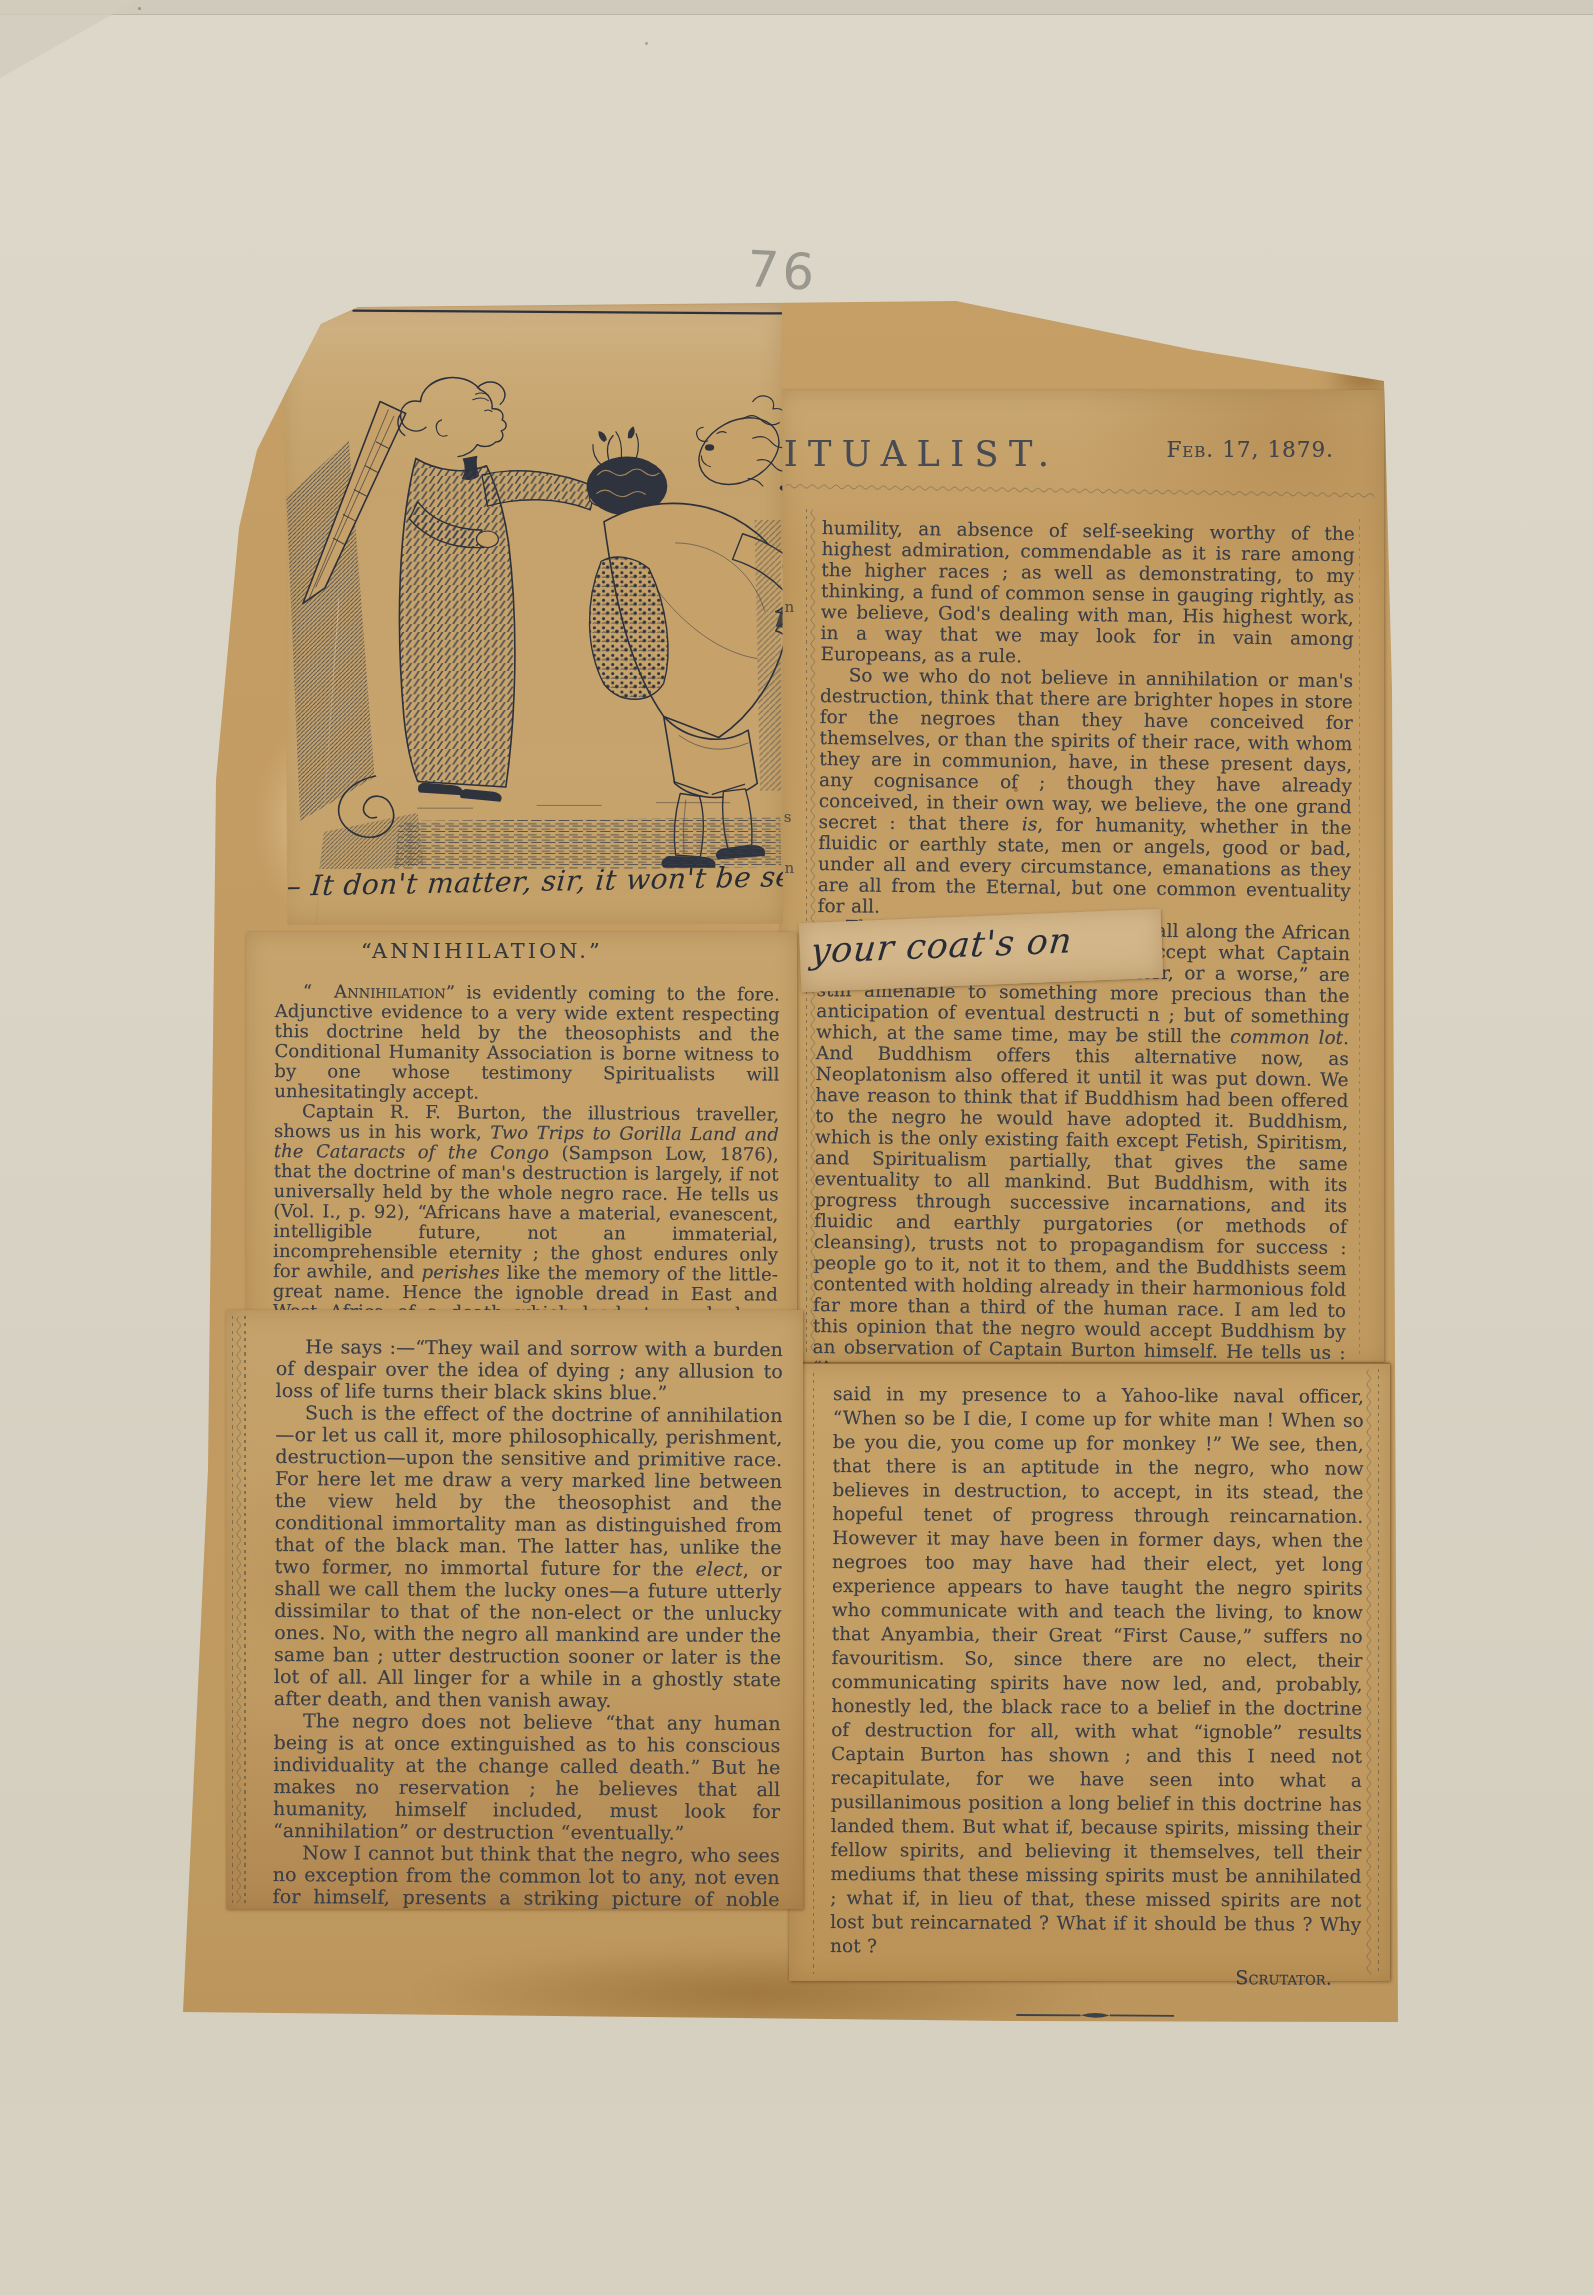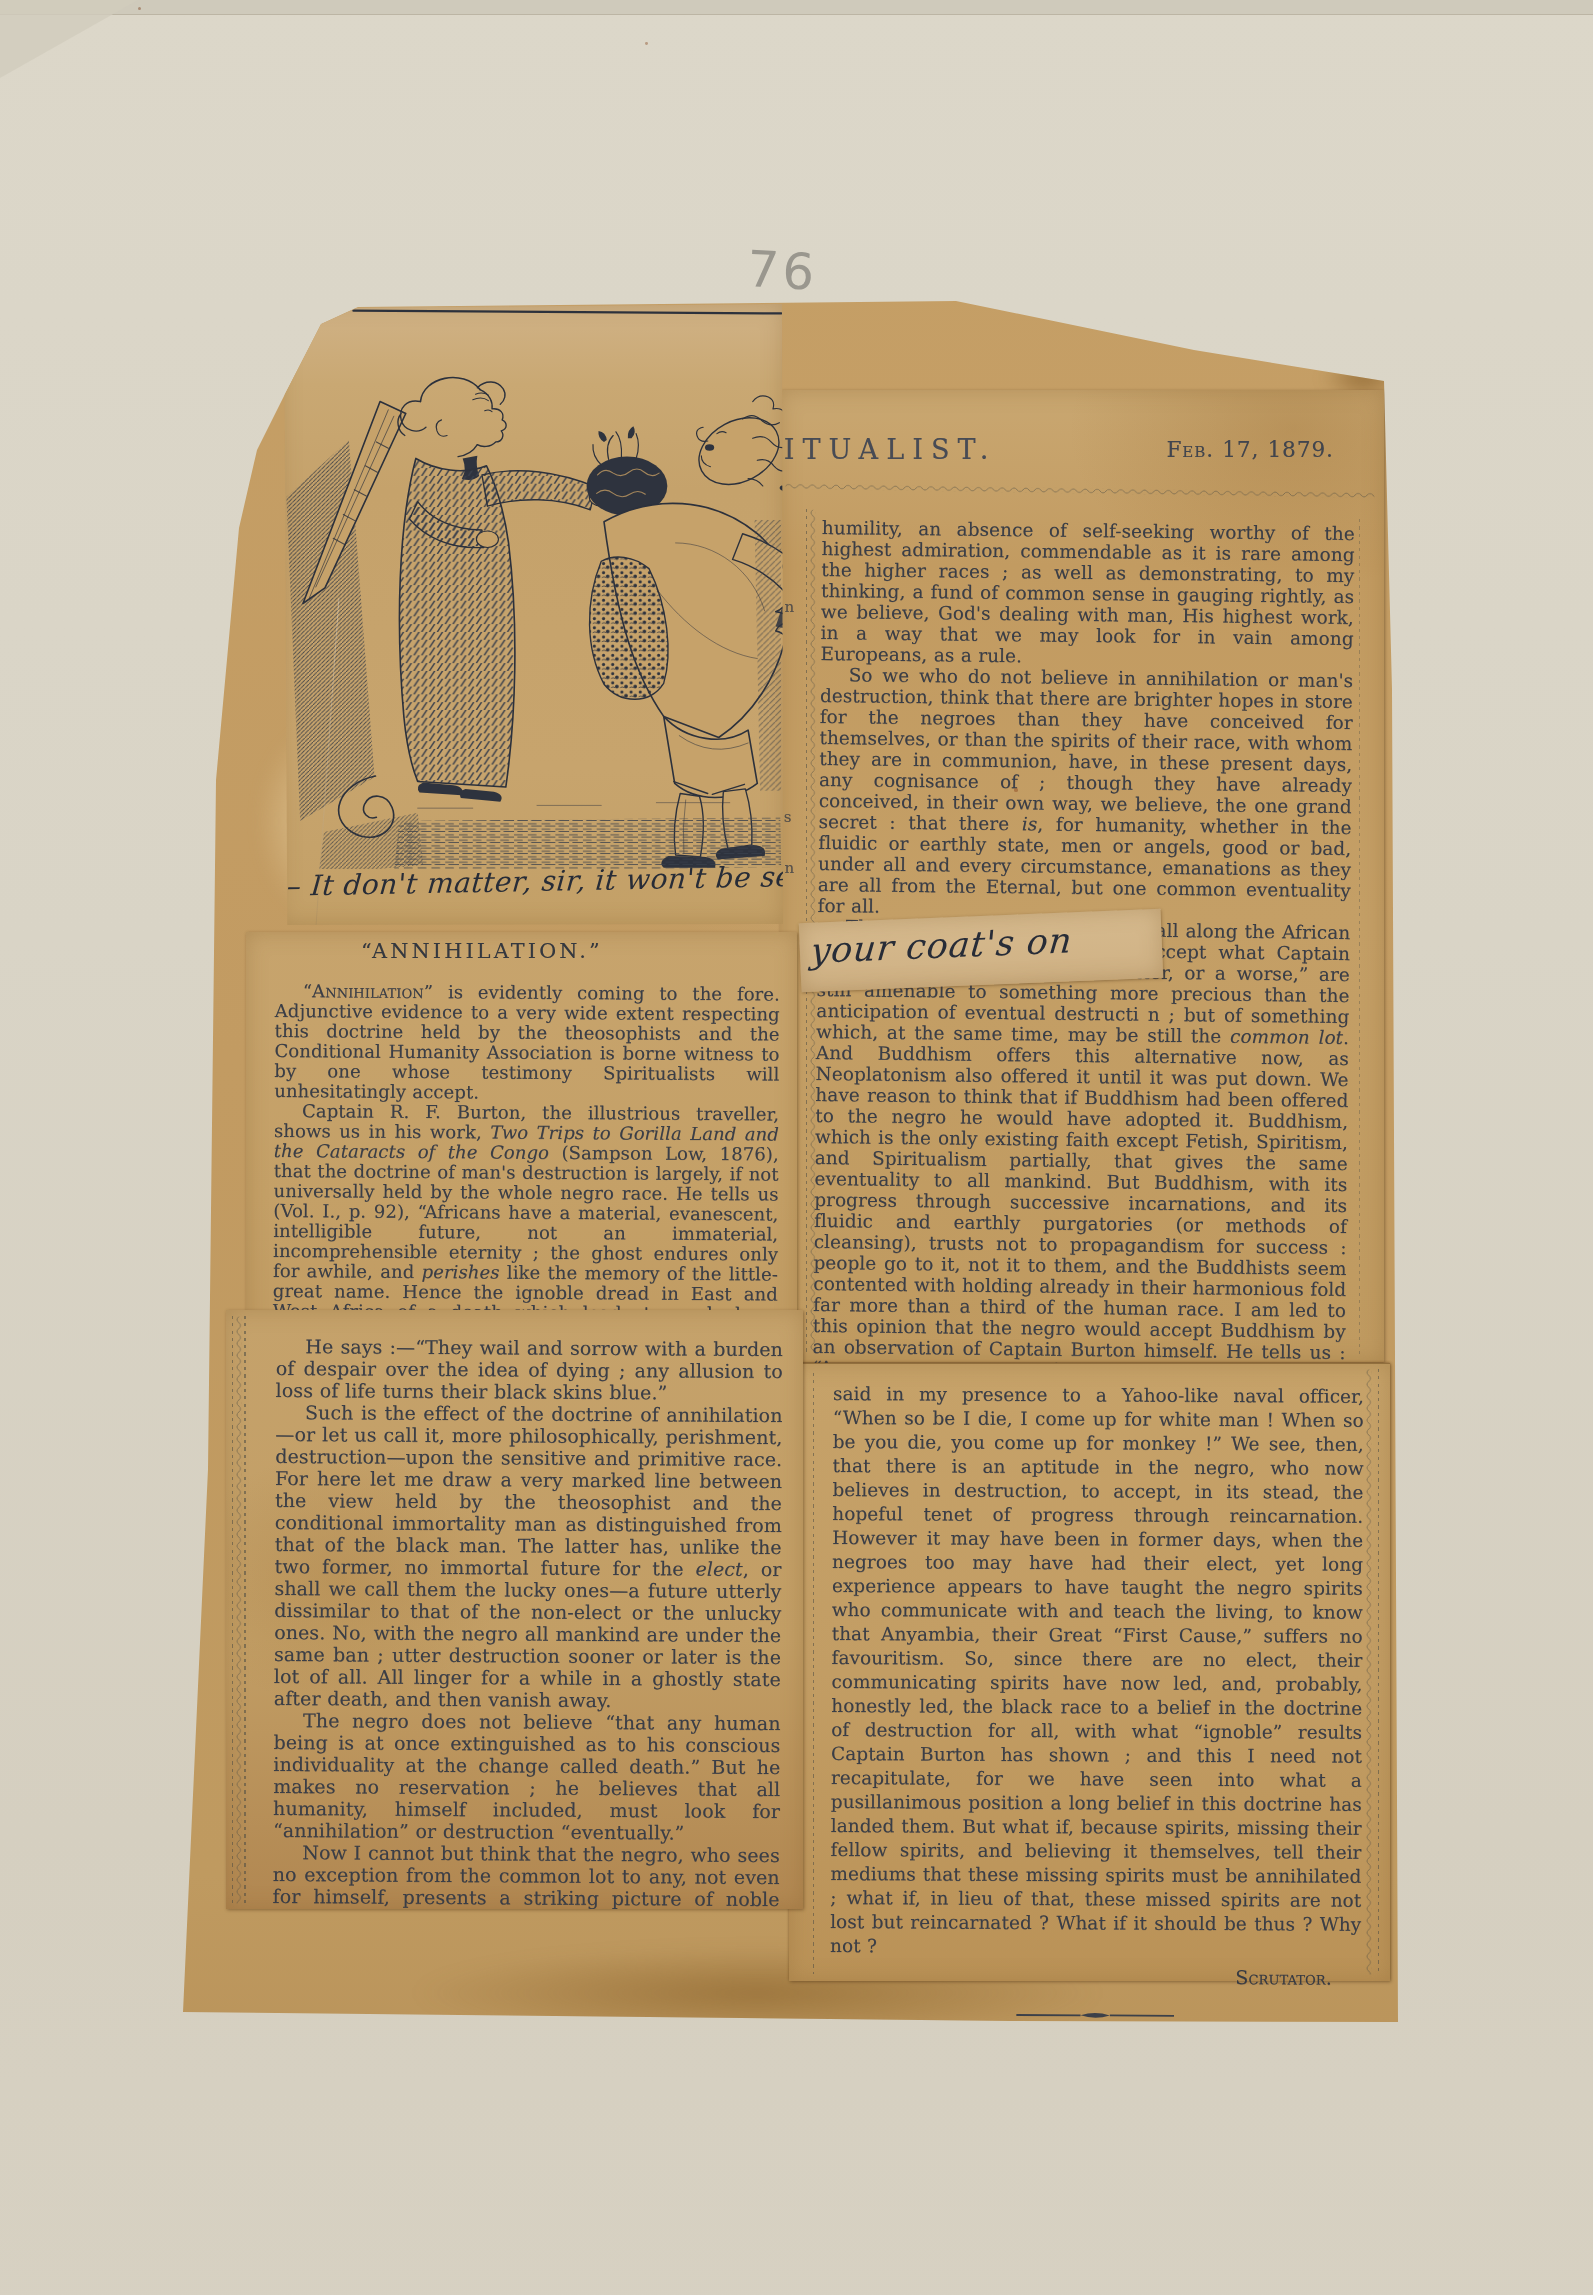--- a/index.html
+++ b/index.html
@@ -44,28 +44,28 @@
        linear-gradient(180deg,#c5a26b 0%,#c29e65 55%,#b18751 100%);}
   .slip{left:800px;top:916px;width:362px;height:69px;z-index:5;transform:rotate(-2.3deg);
      background:linear-gradient(180deg,#d6ba8e,#cfb184);}
   
   .news{color:#3a3e47;text-shadow:0.2px 0.3px 0.4px rgba(40,40,55,.35);letter-spacing:0.1px;word-spacing:0.5px;}
   .para{margin:0;text-align:justify;}
   .ind{text-indent:1.55em;}
   .flush{text-align-last:justify;}
   .ghost{opacity:.40;}
   .it{font-style:italic;}
-  .sc{font-variant:small-caps;}
+  .sc{font-variant:small-caps;margin-left:22px;}
   .r1-body{position:absolute;left:42px;top:127px;width:533px;font-size:18.4px;line-height:21px;transform:rotate(.65deg);transform-origin:0 0;}
   .r2-body{position:absolute;left:44px;top:18.4px;width:531px;font-size:18.4px;line-height:24px;transform:rotate(.3deg);transform-origin:0 0;}
   .lt-body{position:absolute;left:29px;top:49px;width:505px;font-size:18px;line-height:20px;transform:rotate(.4deg);transform-origin:0 0;}
   .lb-body{position:absolute;left:50px;top:25px;width:507px;font-size:19px;line-height:22px;transform:rotate(.35deg);transform-origin:0 0;}
   .headline{position:absolute;left:115px;top:7.3px;width:413px;text-align:left;font-size:20.7px;letter-spacing:3.2px;color:#34383f;text-shadow:0.2px 0.3px 0.5px rgba(40,40,55,.4);}
   .masthead{position:absolute;left:2.8px;top:44px;width:597px;height:37px;}
-  .mast-title{position:absolute;left:0.9px;top:0;font-size:27px;letter-spacing:.30em;color:#474b55;text-shadow:0.2px 0.4px 0.5px rgba(40,40,55,.35);}
+  .mast-title{position:absolute;left:0.9px;top:0;font-size:35px;letter-spacing:.30em;color:#474b55;text-shadow:0.2px 0.4px 0.5px rgba(40,40,55,.35);}
   .mast-date{position:absolute;right:46px;top:2.8px;font-size:21.6px;font-variant:small-caps;color:#41454e;letter-spacing:0.9px;}
   .sig-row{text-align:right;padding-right:29px;margin-top:4.6px;font-size:19px;color:#363a43;}
   .caption1{position:absolute;left:7.3px;top:561px;width:492px;font-style:italic;font-size:28px;letter-spacing:0.5px;
             color:#272c37;transform:rotate(-1.1deg) skewX(-6deg);white-space:nowrap;}
   .caption2{position:absolute;left:11px;top:8.3px;width:340px;font-style:italic;font-size:35px;letter-spacing:0.9px;
             color:#272c37;transform:skewX(-8deg);white-space:nowrap;}
   .vdots{position:absolute;width:1.4px;background-image:repeating-linear-gradient(to bottom,#4b4b43 0 3.2px,rgba(0,0,0,0) 3.2px 7.3px);opacity:.55;}
   .wavywrap{position:absolute;opacity:.55;}
   .frag{position:absolute;font-size:15px;color:#3a3e47;opacity:.8;}
   .bottom-dark{position:absolute;left:0;top:0;width:1594px;height:2345px;z-index:9;pointer-events:none;

